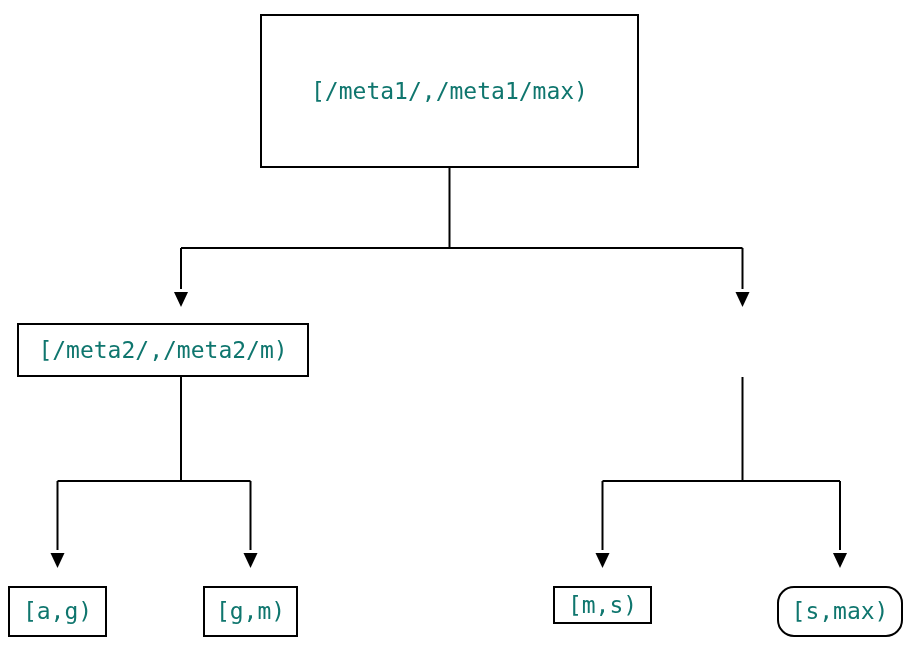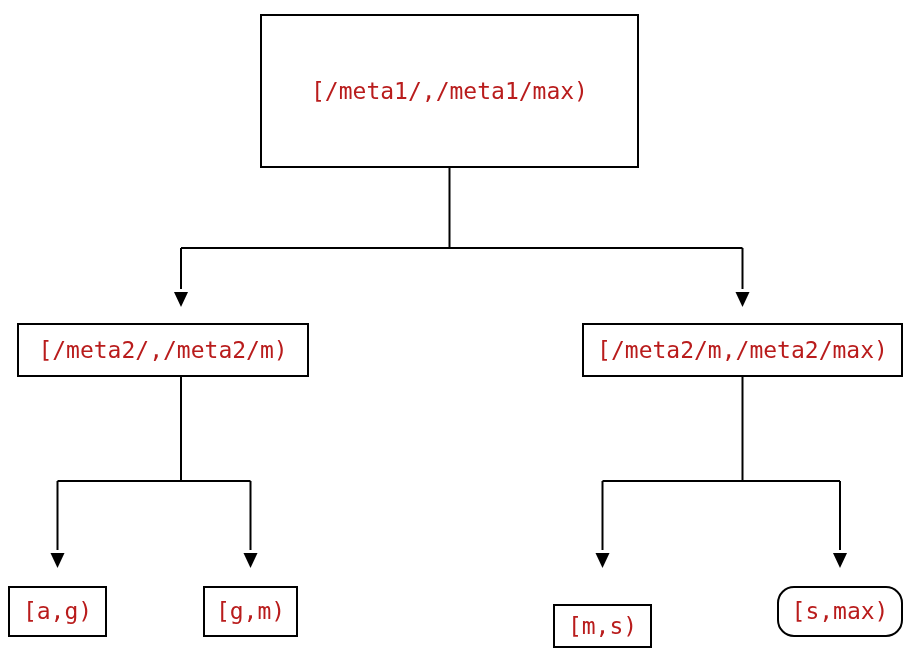--- a/index.html
+++ b/index.html
@@ -14,29 +14,29 @@
   }
   .node {
     position: absolute;
     border: 2px solid #000000;
     background: #ffffff;
     display: flex;
     align-items: center;
     justify-content: center;
     font-size: 23px;
     line-height: 1;
-    color: #b91c1c;
+    color: #0f766e;
     white-space: nowrap;
   }
   .node-root  { left: 260px; top: 14px;  width: 379px; height: 154px; }
   .node-l2a   { left: 17px;  top: 323px; width: 292px; height: 54px; }
   .node-l2b   { left: 582px; top: 323px; width: 321px; height: 54px; }
   .node-leaf1 { left: 8px;   top: 586px; width: 99px;  height: 51px; }
   .node-leaf2 { left: 203px; top: 586px; width: 95px;  height: 51px; justify-content: center; }
-  .node-leaf3 { left: 553px; top: 604px; width: 99px;  height: 44px; }
+  .node-leaf3 { left: 553px; top: 586px; width: 99px;  height: 38px; }
   .node-leaf4 { left: 777px; top: 586px; width: 126px; height: 51px; border-radius: 17px; }
   svg.connectors {
     position: absolute;
     left: 0; top: 0;
     width: 912px; height: 652px;
     pointer-events: none;
   }
   svg .edge { stroke: #000000; stroke-width: 2; fill: none; }
   svg .arrowhead { fill: #000000; stroke: none; }
 </style>
@@ -76,23 +76,20 @@
   </svg>
 
   <div class="node node-root">
     <span>[/meta1/,/meta1/max)</span>
   </div>
 
   <div class="node node-l2a">
     <span>[/meta2/,/meta2/m)</span>
   </div>
 
-  <div class="node node-l2b">
-    <span>[/meta2/m,/meta2/max)</span>
-  </div>
 
   <div class="node node-leaf1">
     <span>[a,g)</span>
   </div>
 
   <div class="node node-leaf2">
     <span>[g,m)</span>
   </div>
 
   <div class="node node-leaf3">

